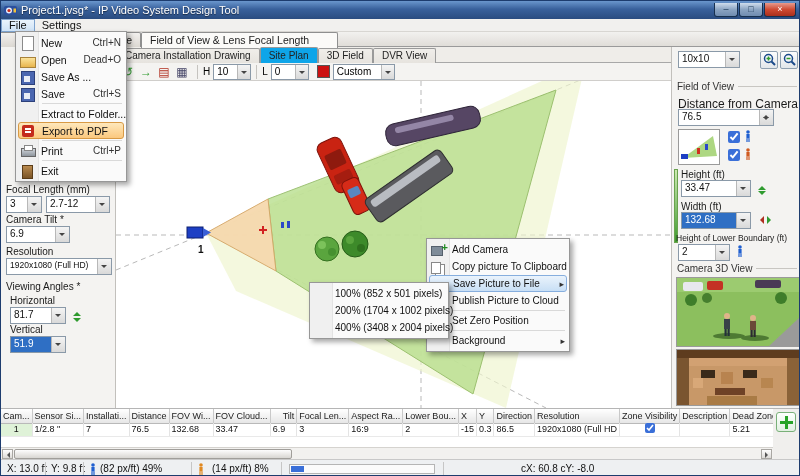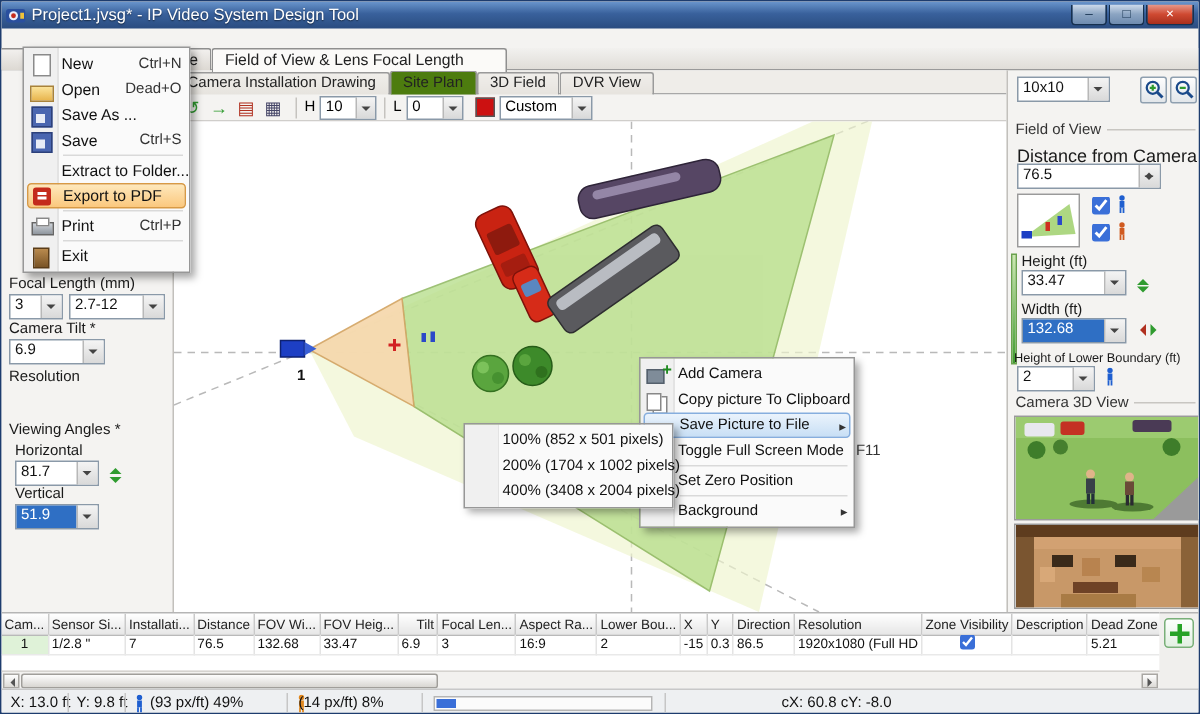--- a/index.html
+++ b/index.html
@@ -51,21 +51,21 @@
   .garr{position:absolute;width:0;height:0;border:4px solid transparent;}
   .garr.up{border-bottom-color:#2f9b2f;}
   .garr.down{border-top-color:#2f9b2f;}
   .garr.left{border-right-color:#b03020;}
   .garr.right{border-left-color:#2f9b2f;}
 
   
   .subtabbar{position:absolute;left:0;top:0;width:555px;height:16px;background:#efede9;border-bottom:1px solid #a8a8a8;display:flex;}
   .subtab{height:31px;margin-top:1px;font-size:10px;padding:1px 8px 0 8px;border:1px solid #9a9a9a;border-bottom:none;border-radius:2px 2px 0 0;
     background:linear-gradient(#f0eeea,#dbd7d1);color:#222;white-space:nowrap;}
-  .subtab.active{background:#4d7c0f;height:16px;margin-top:0;padding-top:2px;z-index:2;}
+  .subtab.active{background:#0ea5e9;height:16px;margin-top:0;padding-top:2px;z-index:2;}
   .toolbar{position:absolute;left:0;top:16px;width:555px;height:18px;background:#f4f3f1;border-bottom:1px solid #d0cecb;display:flex;align-items:center;padding:0 4px;font-size:10px;}
   .tb-icon{width:16px;text-align:center;font-size:12px;line-height:16px;margin-right:2px;}
   .tb-icon.green{color:#2f9b2f;}
   .tb-icon.red{color:#b03020;}
   .tb-icon.blue{color:#446;}
   .tb-sep{width:1px;height:14px;background:#c5c3bf;margin:0 5px;}
   .tb-combo{position:relative;height:16px;width:38px;background:#fff;border:1px solid #8a99a8;display:flex;align-items:stretch;font-size:10px;margin-left:3px;}
   .tb-combo .val{flex:1;padding:1px 3px 0 3px;}
   .tb-combo .drop{width:13px;background:linear-gradient(#f4f4f4,#d9d9d9);border-left:1px solid #b8b8b8;position:relative;}
   .tb-combo .drop::after{content:"";position:absolute;left:3px;top:6px;border:3px solid transparent;border-top-color:#444;}
@@ -157,20 +157,24 @@
       <rect x="9.5" y="4.5" width="2.5" height="4" fill="#f0c33a"></rect>
     </svg>
     <span class="title">Project1.jvsg* - IP Video System Design Tool</span>
     <span class="win-btns">
       <span class="win-btn">–</span>
       <span class="win-btn">□</span>
       <span class="win-btn close">×</span>
     </span>
   </div>
 
+  <div class="menubar">
+    <span class="menu-btn open">File</span>
+    <span class="menu-btn">Settings</span>
+  </div>
 
   <div class="maintabs">
     <div class="maintab partial">Space</div>
     <div class="maintab active">Field of View &amp; Lens Focal Length</div>
   </div>
 
   <div class="left-panel">
     <div class="lbl" style="left:5px;top:137px;">Focal Length (mm)</div>
     <div class="combo" style="left:5px;top:149px;width:36px;">
       <span class="val">3</span>
@@ -179,20 +183,24 @@
     <div class="combo" style="left:45px;top:149px;width:64px;">
       <span class="val">2.7-12</span>
         <span class="drop"></span>
     </div>
     <div class="lbl" style="left:5px;top:167px;">Camera Tilt *</div>
     <div class="combo" style="left:5px;top:179px;width:64px;">
       <span class="val">6.9</span>
         <span class="drop"></span>
     </div>
     <div class="lbl" style="left:5px;top:199px;">Resolution</div>
+    <div class="combo" style="left:5px;top:211px;width:106px;font-size:8.5px;">
+      <span class="val">1920x1080 (Full HD)</span>
+        <span class="drop"></span>
+    </div>
     <div class="lbl" style="left:5px;top:234px;">Viewing Angles *</div>
     <div class="lbl" style="left:9px;top:248px;">Horizontal</div>
     <div class="combo" style="left:9px;top:260px;width:56px;">
       <span class="val">81.7</span>
         <span class="drop"></span>
     </div>
     <span class="garr up" style="left:72px;top:261px;"></span>
     <span class="garr down" style="left:72px;top:271px;"></span>
     <div class="lbl" style="left:9px;top:277px;">Vertical</div>
     <div class="combo sel" style="left:9px;top:289px;width:56px;">
@@ -424,21 +432,21 @@
 
   <div class="tablewrap">
     <table>
       <thead>
           <tr>
             <th style="width: 22px;">Cam...</th>
             <th style="width: 38px;">Sensor Si...</th>
             <th style="width: 34px;">Installati...</th>
             <th style="width: 34px;">Distance</th>
             <th style="width: 38px;">FOV Wi...</th>
-            <th style="width: 38px;">FOV Heig...</th>
+            <th style="width: 38px;">FOV Cloud...</th>
             <th style="width: 20px; padding-left: 12px;">Tilt</th>
             <th style="width: 38px;">Focal Len...</th>
             <th style="width: 42px;">Aspect Ra...</th>
             <th style="width: 42px;">Lower Bou...</th>
             <th style="width: 18px;">X</th>
             <th style="width: 18px;">Y</th>
             <th style="width: 34px;">Direction</th>
             <th style="width: 74px;">Resolution</th>
             <th style="width: 56px;">Zone Visibility</th>
             <th style="width: 60px;">Description</th>
@@ -485,29 +493,29 @@
     <span class="sb-item" style="left:6px;">X: 13.0 ft</span>
     <span class="sb-sep" style="left:44px;"></span>
     <span class="sb-item" style="left:50px;">Y: 9.8 ft</span>
     <span class="sb-sep" style="left:82px;"></span>
     <svg style="position:absolute;left:88px;top:3px;" width="8" height="13">
         <circle cx="4" cy="2" r="1.8" fill="#1f5fd0"></circle>
         <rect x="2.4" y="4" width="3.2" height="4.5" fill="#1f5fd0"></rect>
         <rect x="2.4" y="8.5" width="1.2" height="3.5" fill="#1f5fd0"></rect>
         <rect x="4.4" y="8.5" width="1.2" height="3.5" fill="#1f5fd0"></rect>
       </svg>
-    <span class="sb-item" style="left:99px;">(93 px/ft) 49%</span>
+    <span class="sb-item" style="left:99px;">(82 px/ft) 49%</span>
     <span class="sb-sep" style="left:190px;"></span>
     <svg style="position:absolute;left:196px;top:3px;" width="8" height="13">
         <circle cx="4" cy="2" r="1.8" fill="#e08820"></circle>
         <rect x="2.4" y="4" width="3.2" height="4.5" fill="#e08820"></rect>
         <rect x="2.4" y="8.5" width="1.2" height="3.5" fill="#e08820"></rect>
         <rect x="4.4" y="8.5" width="1.2" height="3.5" fill="#e08820"></rect>
       </svg>
-    <span class="sb-item" style="left:198px;">(14 px/ft) 8%</span>
+    <span class="sb-item" style="left:211px;">(14 px/ft) 8%</span>
     <span class="sb-sep" style="left:280px;"></span>
     <span class="sb-track">
         <span class="sb-thumb"></span>
       </span>
     <span class="sb-sep" style="left:442px;"></span>
     <span class="sb-item" style="left:520px;">cX: 60.8  cY: -8.0</span>
   </div>
 
   <div class="menu" id="file-menu">
       <div class="menu-item">
@@ -566,22 +574,22 @@
         <span class="mi-short"></span>
       </div>
       <div class="menu-item hl-blue">
         <span class="mi-icon"></span>
         <span class="mi-label">Save Picture to File</span>
         <span class="mi-short"></span>
         <span class="mi-arrow">▸</span>
       </div>
       <div class="menu-item">
         <span class="mi-icon"></span>
-        <span class="mi-label">Toggle Full Screen Mode</span>
-        <span class="mi-short">F11</span>
+        <span class="mi-label">Publish Picture to Cloud</span>
+        <span class="mi-short"></span>
       </div>
       <div class="menu-sep"></div>
       <div class="menu-item">
         <span class="mi-icon zero-position-icon"></span>
         <span class="mi-label">Set Zero Position</span>
         <span class="mi-short"></span>
       </div>
       <div class="menu-sep"></div>
       <div class="menu-item">
         <span class="mi-icon"></span>

